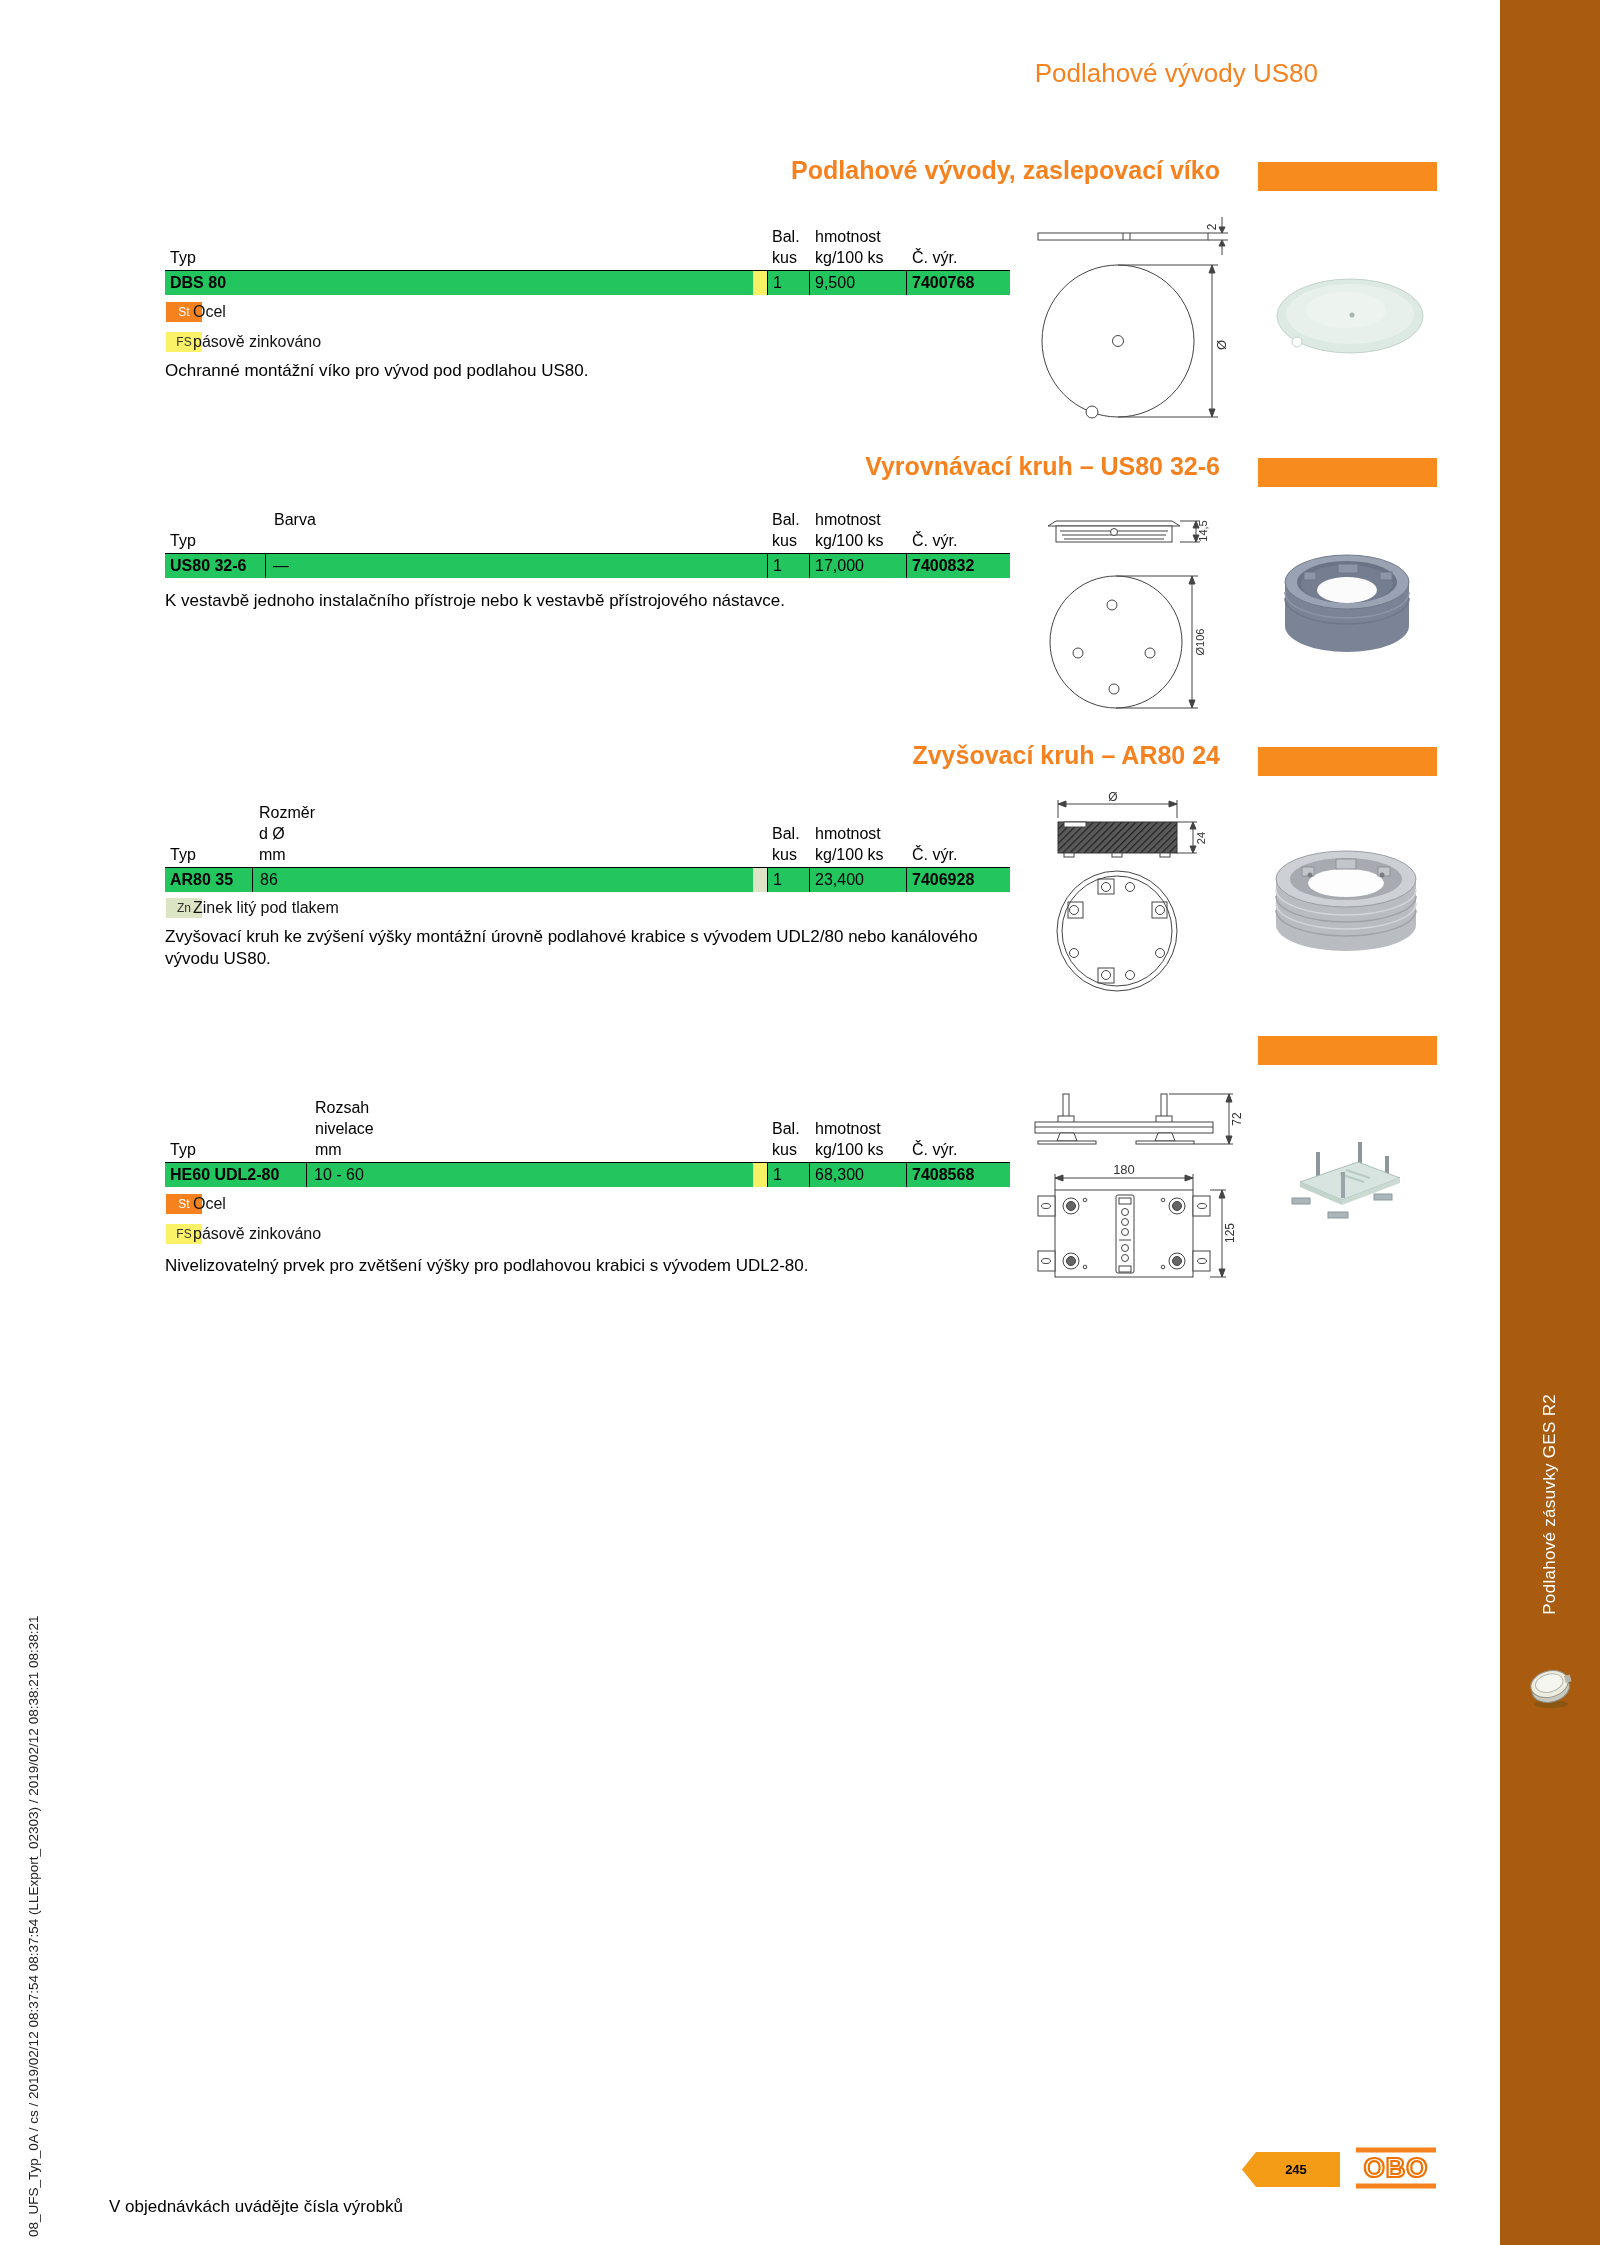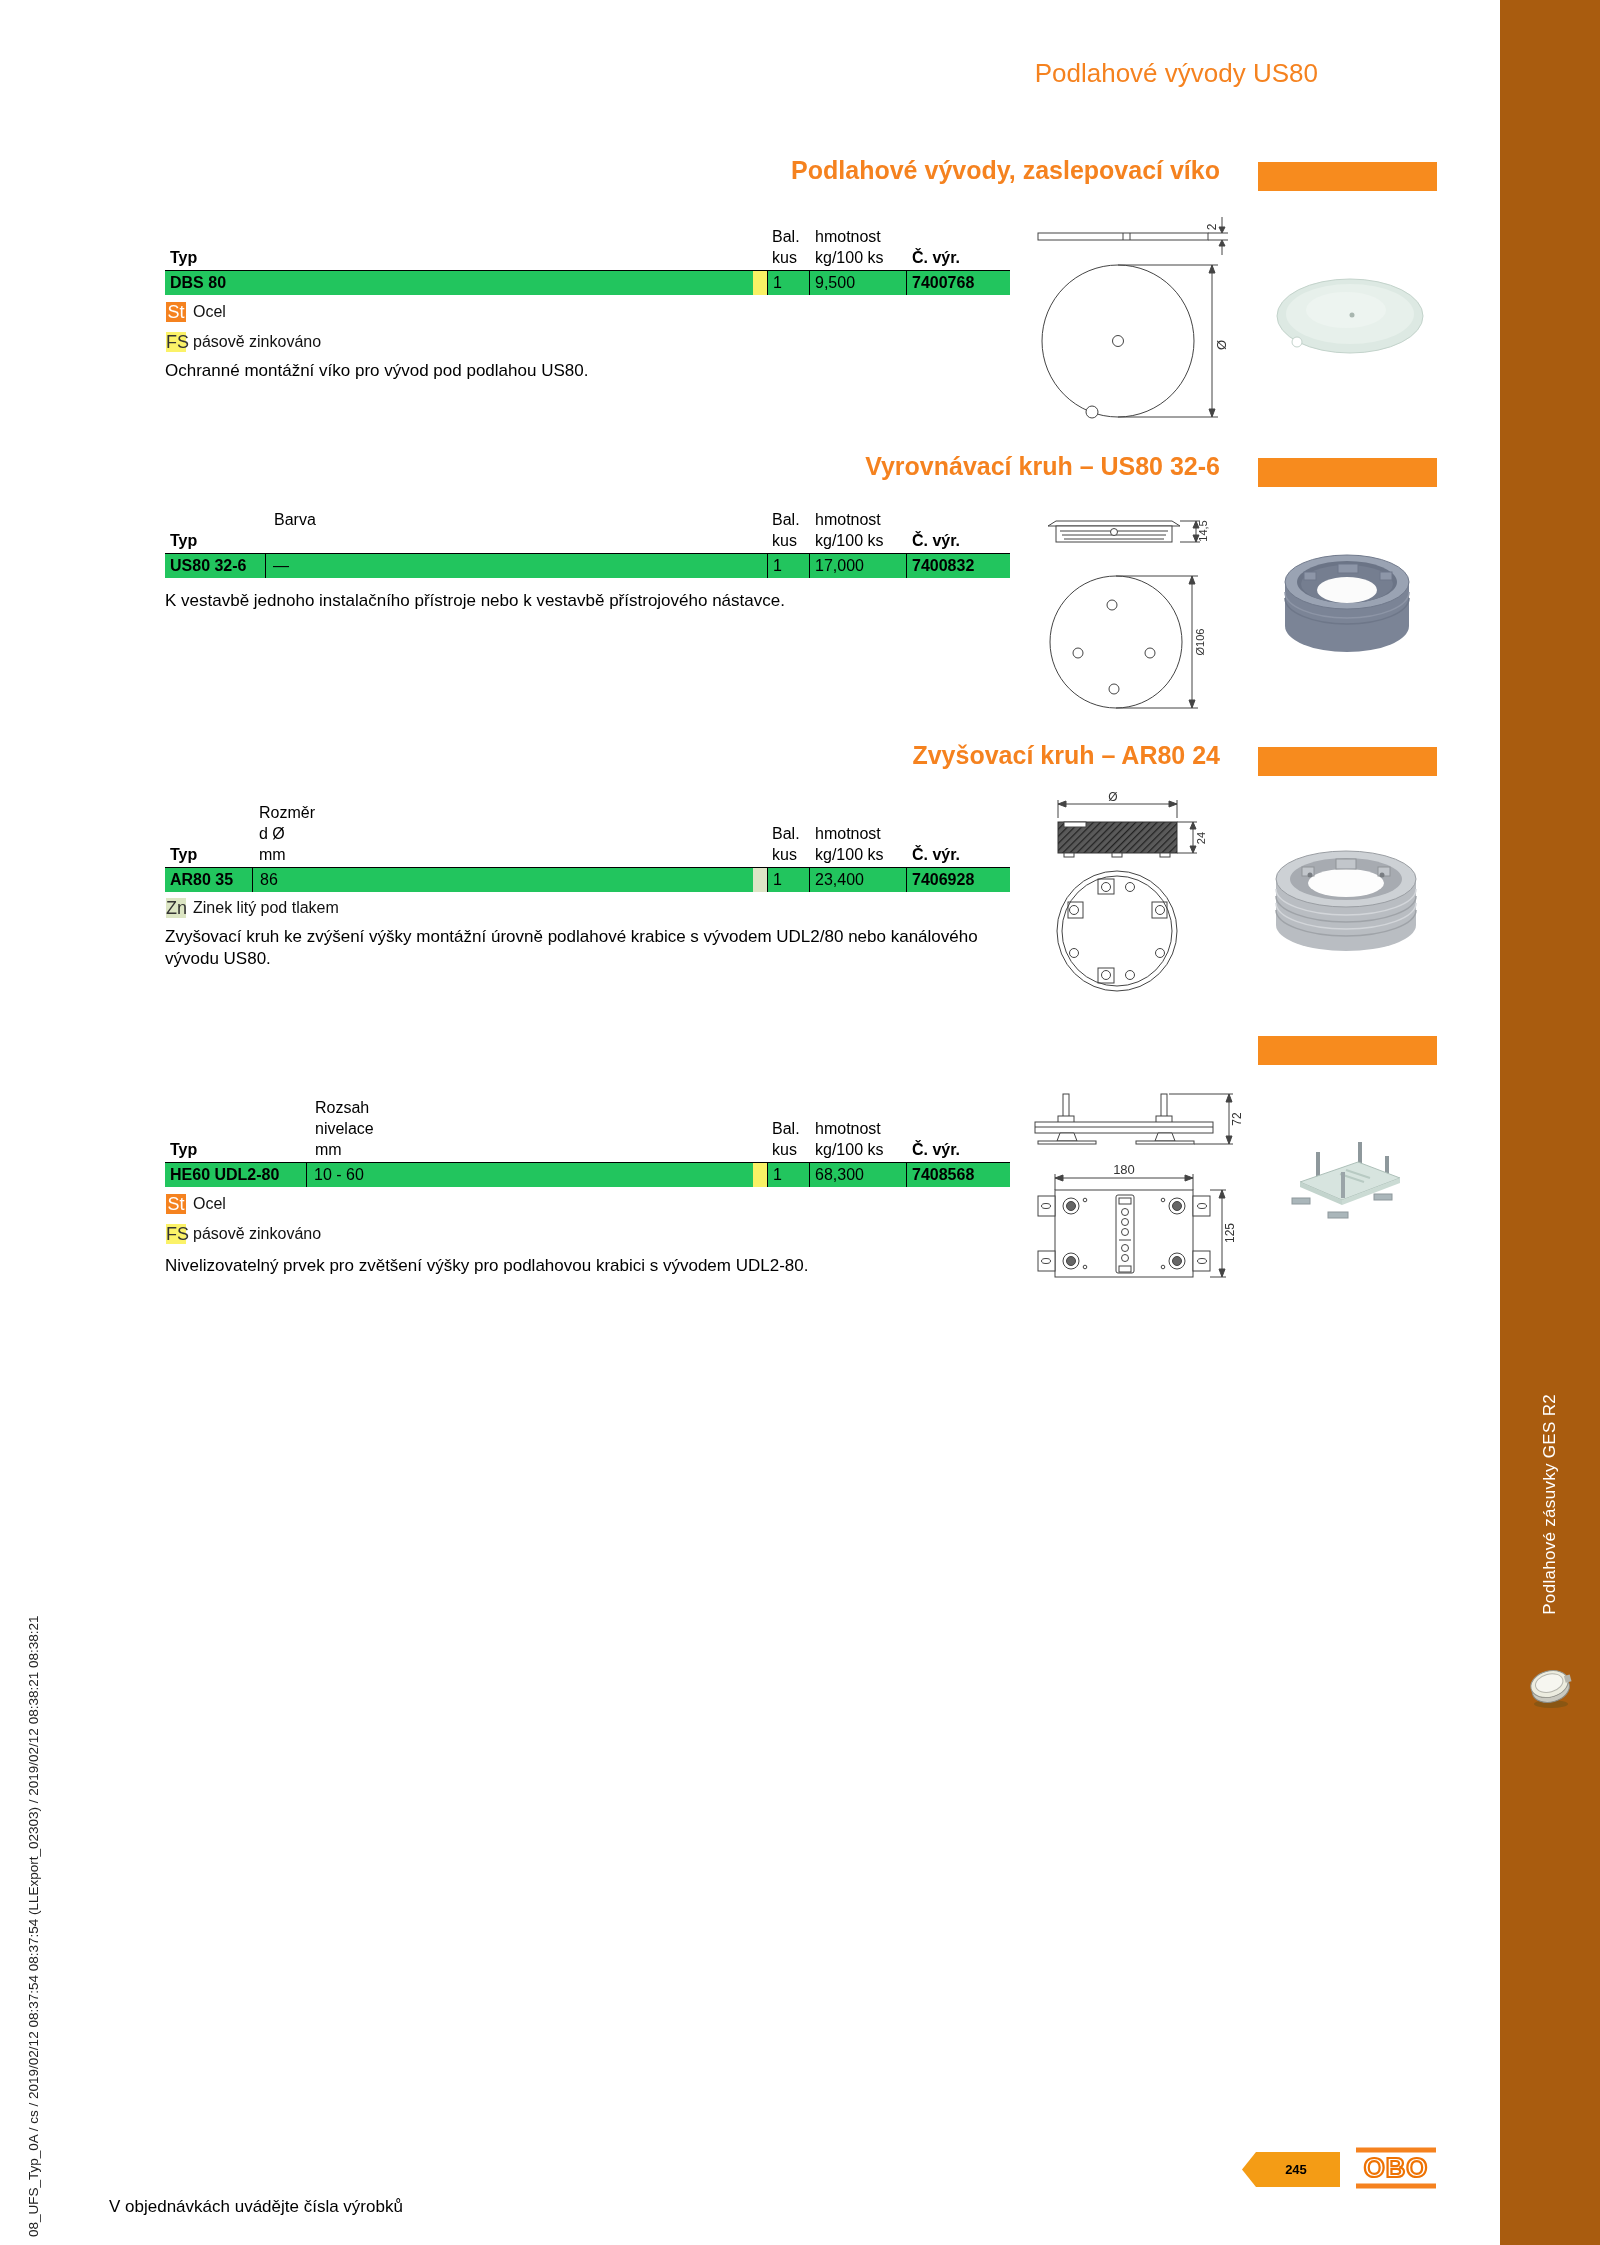--- a/index.html
+++ b/index.html
@@ -18,30 +18,30 @@
   .page-badge{position:absolute;left:1242px;top:2152px;width:98px;height:35px;background:#f49c15;
     clip-path:polygon(0 50%,14px 0,100% 0,100% 100%,14px 100%);
     display:flex;align-items:center;justify-content:center;}
   .page-badge span{font-size:13px;font-weight:bold;color:#000;padding-left:10px;}
   .logo{position:absolute;left:1354px;top:2146px;}
   
   .sec-title{position:absolute;right:380px;font-size:25px;font-weight:bold;color:#f5821f;white-space:nowrap;}
   .sec-bar{position:absolute;left:1258px;width:179px;height:29px;background:#f78b1e;}
   
   .th{position:absolute;font-size:16px;color:#000;line-height:18px;}
-  .th.bold{font-weight:bold;}
+  .th.bold{font-weight:normal;}
   .tbl-row{position:absolute;left:165px;width:845px;height:24px;background:#22c55e;border-top:1px solid #000;}
   .tbl-row .cell{position:absolute;top:0;font-size:16px;line-height:24px;color:#000;white-space:nowrap;}
   .tbl-row .cell.bold{font-weight:bold;}
   .tbl-row .vsep{position:absolute;top:0;bottom:0;width:1px;background:#000;}
   .tbl-row .marker{position:absolute;top:0;bottom:0;left:588px;width:14px;}
   .marker-yellow{background:#f8f165;}
   .marker-green{background:#dde5c6;}
   
-  .badge{position:absolute;left:166px;width:20px;height:20px;font-size:18px;line-height:20px;text-align:center;}
+  .badge{position:absolute;left:166px;width:36px;height:20px;font-size:12px;line-height:20px;text-align:center;}
   .badge-st{background:#f5821f;color:#fff;}
   .badge-fs{background:#fbf268;color:#333;}
   .badge-zn{background:#dce5c3;color:#333;}
   .badge-label{position:absolute;left:193px;font-size:16px;color:#111;line-height:20px;}
   .desc{position:absolute;left:165px;font-size:17px;color:#000;line-height:22px;width:870px;}
   
   .tech{position:absolute;}
   .tech text{font-family:"Liberation Sans",sans-serif;fill:#333;}
 </style>
 </head>

